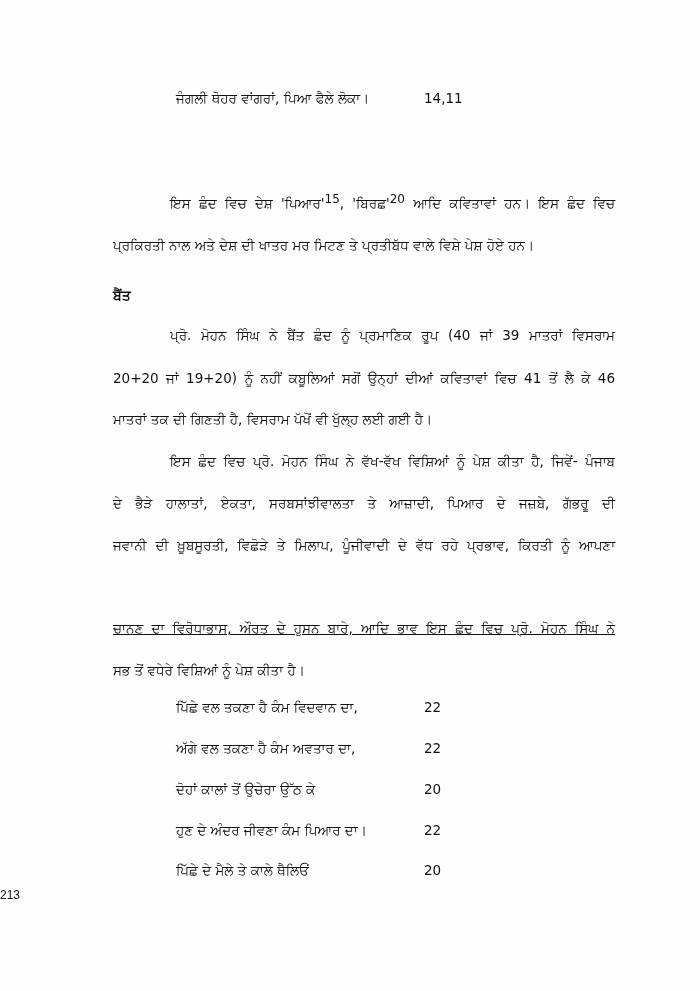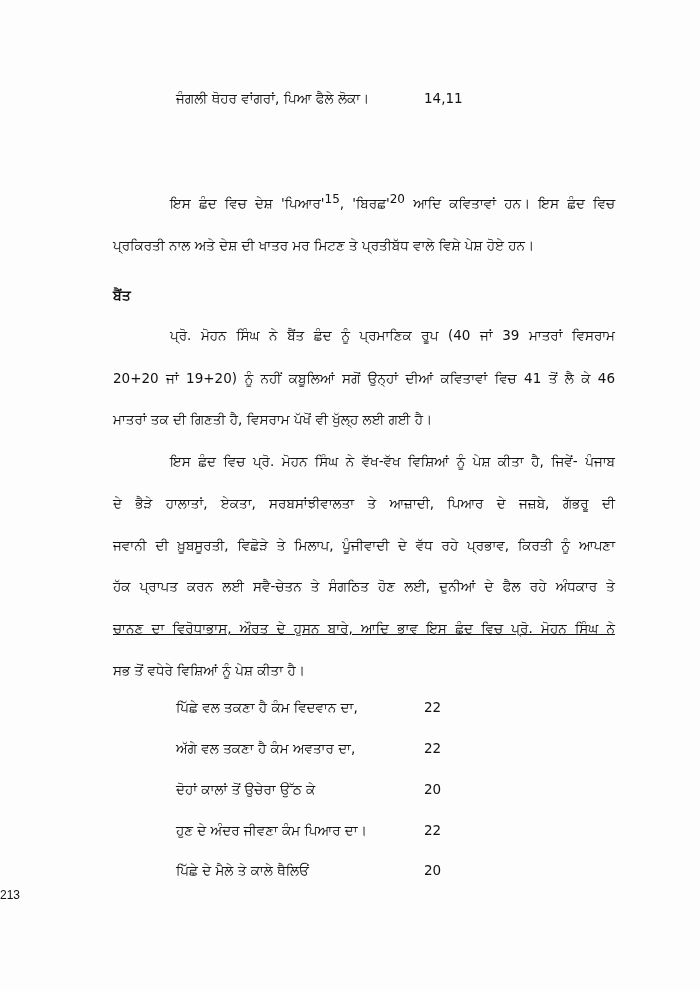--- a/index.html
+++ b/index.html
@@ -86,21 +86,20 @@
 
   <div class="heading">ਬੈਂਤ</div>
 
   <div class="para-line indent" style="top:326px;">ਪ੍ਰੋ. ਮੋਹਨ ਸਿੰਘ ਨੇ ਬੈਂਤ ਛੰਦ ਨੂੰ ਪ੍ਰਮਾਣਿਕ ਰੂਪ (40 ਜਾਂ 39 ਮਾਤਰਾਂ ਵਿਸਰਾਮ</div>
   <div class="para-line" style="top:369px;">20+20 ਜਾਂ 19+20) ਨੂੰ ਨਹੀਂ ਕਬੂਲਿਆਂ ਸਗੋਂ ਉਨ੍ਹਾਂ ਦੀਆਂ ਕਵਿਤਾਵਾਂ ਵਿਚ 41 ਤੋਂ ਲੈ ਕੇ 46</div>
   <div class="para-line last" style="top:410px;">ਮਾਤਰਾਂ ਤਕ ਦੀ ਗਿਣਤੀ ਹੈ, ਵਿਸਰਾਮ ਪੱਖੋਂ ਵੀ ਖੁੱਲ੍ਹ ਲਈ ਗਈ ਹੈ।</div>
 
   <div class="para-line indent" style="top:452px;">ਇਸ ਛੰਦ ਵਿਚ ਪ੍ਰੋ. ਮੋਹਨ ਸਿੰਘ ਨੇ ਵੱਖ-ਵੱਖ ਵਿਸ਼ਿਆਂ ਨੂੰ ਪੇਸ਼ ਕੀਤਾ ਹੈ, ਜਿਵੇਂ- ਪੰਜਾਬ</div>
   <div class="para-line" style="top:494px;">ਦੇ ਭੈੜੇ ਹਾਲਾਤਾਂ, ਏਕਤਾ, ਸਰਬਸਾਂਝੀਵਾਲਤਾ ਤੇ ਆਜ਼ਾਦੀ, ਪਿਆਰ ਦੇ ਜਜ਼ਬੇ, ਗੱਭਰੂ ਦੀ</div>
   <div class="para-line" style="top:536px;">ਜਵਾਨੀ ਦੀ ਖ਼ੂਬਸੂਰਤੀ, ਵਿਛੋੜੇ ਤੇ ਮਿਲਾਪ, ਪੂੰਜੀਵਾਦੀ ਦੇ ਵੱਧ ਰਹੇ ਪ੍ਰਭਾਵ, ਕਿਰਤੀ ਨੂੰ ਆਪਣਾ</div>
-  <div class="para-line" style="top:577px;">ਹੱਕ ਪ੍ਰਾਪਤ ਕਰਨ ਲਈ ਸਵੈ-ਚੇਤਨ ਤੇ ਸੰਗਠਿਤ ਹੋਣ ਲਈ, ਦੁਨੀਆਂ ਦੇ ਫੈਲ ਰਹੇ ਅੰਧਕਾਰ ਤੇ</div>
   <div class="para-line" style="top:619px;text-decoration:underline;">ਚਾਨਣ ਦਾ ਵਿਰੋਧਾਭਾਸ, ਔਰਤ ਦੇ ਹੁਸਨ ਬਾਰੇ, ਆਦਿ ਭਾਵ ਇਸ ਛੰਦ ਵਿਚ ਪ੍ਰੋ. ਮੋਹਨ ਸਿੰਘ ਨੇ</div>
   <div class="para-line last" style="top:661px;">ਸਭ ਤੋਂ ਵਧੇਰੇ ਵਿਸ਼ਿਆਂ ਨੂੰ ਪੇਸ਼ ਕੀਤਾ ਹੈ।</div>
 
   <div class="verse-line" style="top:698px;">
     <span class="verse-text">ਪਿੱਛੇ ਵਲ ਤਕਣਾ ਹੈ ਕੰਮ ਵਿਦਵਾਨ ਦਾ,</span>
     <span class="verse-count">22</span>
   </div>
   <div class="verse-line" style="top:739px;">
     <span class="verse-text">ਅੱਗੇ ਵਲ ਤਕਣਾ ਹੈ ਕੰਮ ਅਵਤਾਰ ਦਾ,</span>
     <span class="verse-count">22</span>

